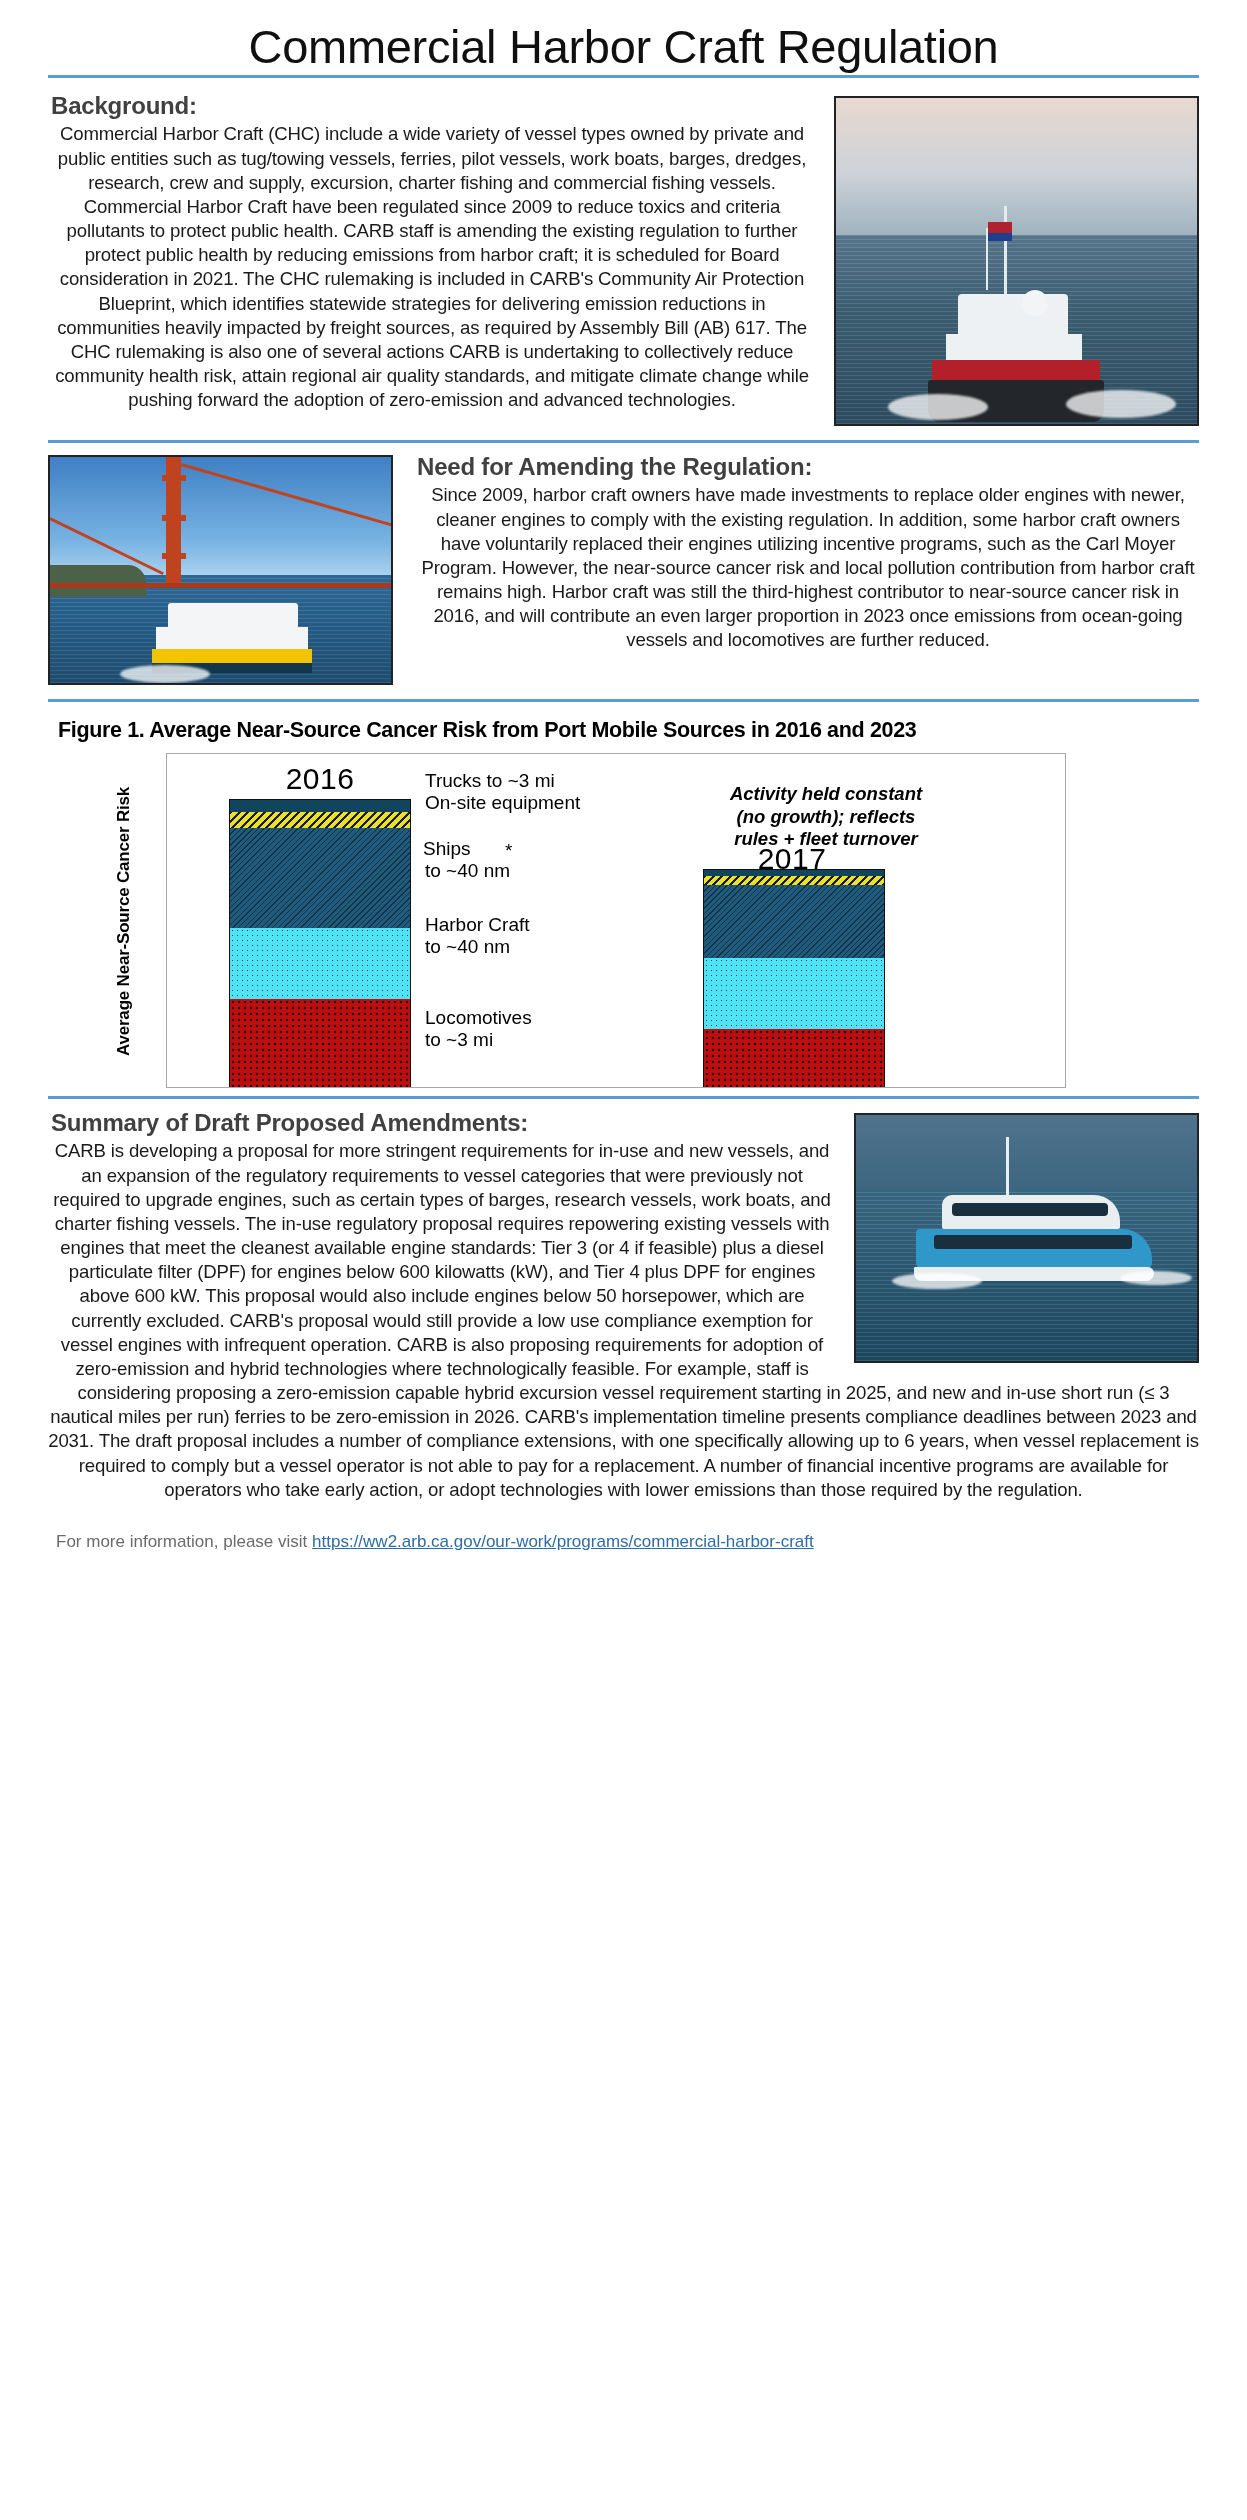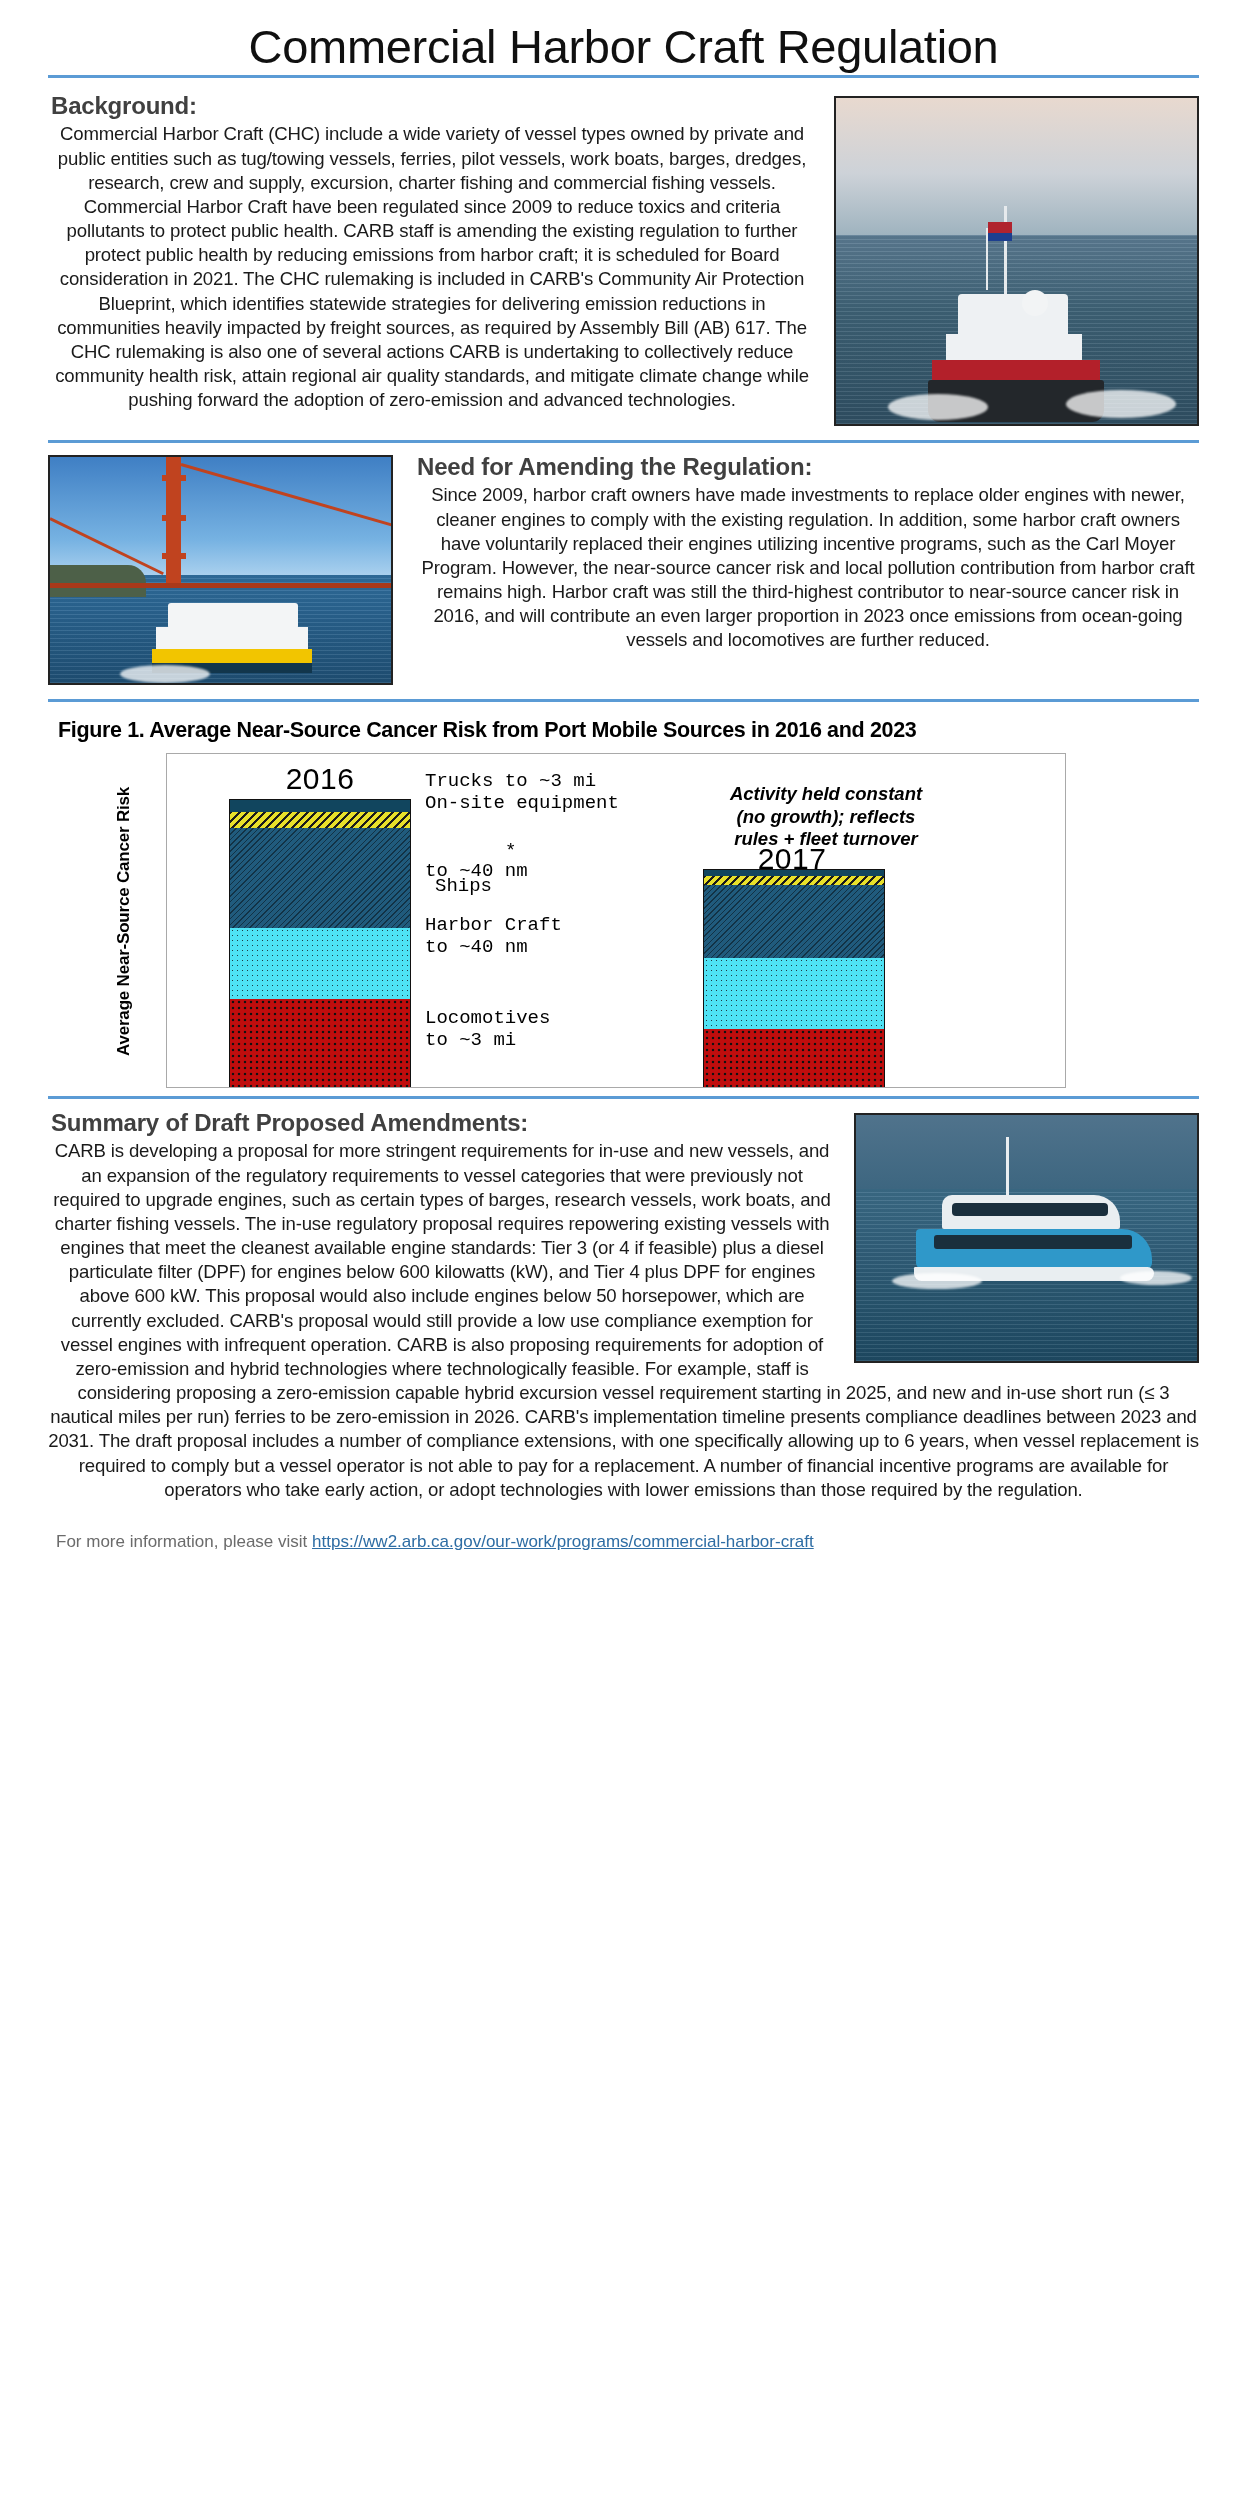--- a/index.html
+++ b/index.html
@@ -211,21 +211,20 @@
     font-weight: bold;
     font-size: 18.5px;
     line-height: 1.22;
     text-align: center;
   }
   .chart-legend-item {
     position: absolute;
     font-size: 19px;
     line-height: 1.18;
     white-space: pre-line;
-    font-family: Liberation Mono, monospace;
   }
   #figure-footnote {
     font-size: 17.5px;
     margin-left: 205px;
     margin-top: 12px;
   }
 
   
   #summary-section { position: relative; margin-top: 10px; }
 
@@ -325,21 +324,21 @@
         <div class="seg seg-trucks" style="height:13px;"></div>
         <div class="seg seg-onsite" style="height:16px;"></div>
         <div class="seg seg-ships" style="height:100px;"></div>
         <div class="seg seg-harbor" style="height:71px;"></div>
         <div class="seg seg-loco" style="height:88px;"></div>
       </div>
 
       <div class="chart-legend-item" style="left:258px; top:16px;">Trucks to ~3 mi</div>
       <div class="chart-legend-item" style="left:258px; top:38px;">On-site equipment</div>
 
-      <div class="chart-legend-item" style="left:268px; top:84px;margin-top:37px;">Ships</div>
+      <div class="chart-legend-item" style="left:256px; top:84px;">Ships</div>
       <div class="chart-legend-item" style="left:338px; top:86px;">*</div>
       <div class="chart-legend-item" style="left:258px; top:106px;">to ~40 nm</div>
 
       <div class="chart-legend-item" style="left:258px; top:160px;">Harbor Craft</div>
       <div class="chart-legend-item" style="left:258px; top:182px;">to ~40 nm</div>
 
       <div class="chart-legend-item" style="left:258px; top:253px;">Locomotives</div>
       <div class="chart-legend-item" style="left:258px; top:275px;">to ~3 mi</div>
 
       <div class="chart-note" style="left:494px; top:10px; width:330px;margin-top:19px;">

